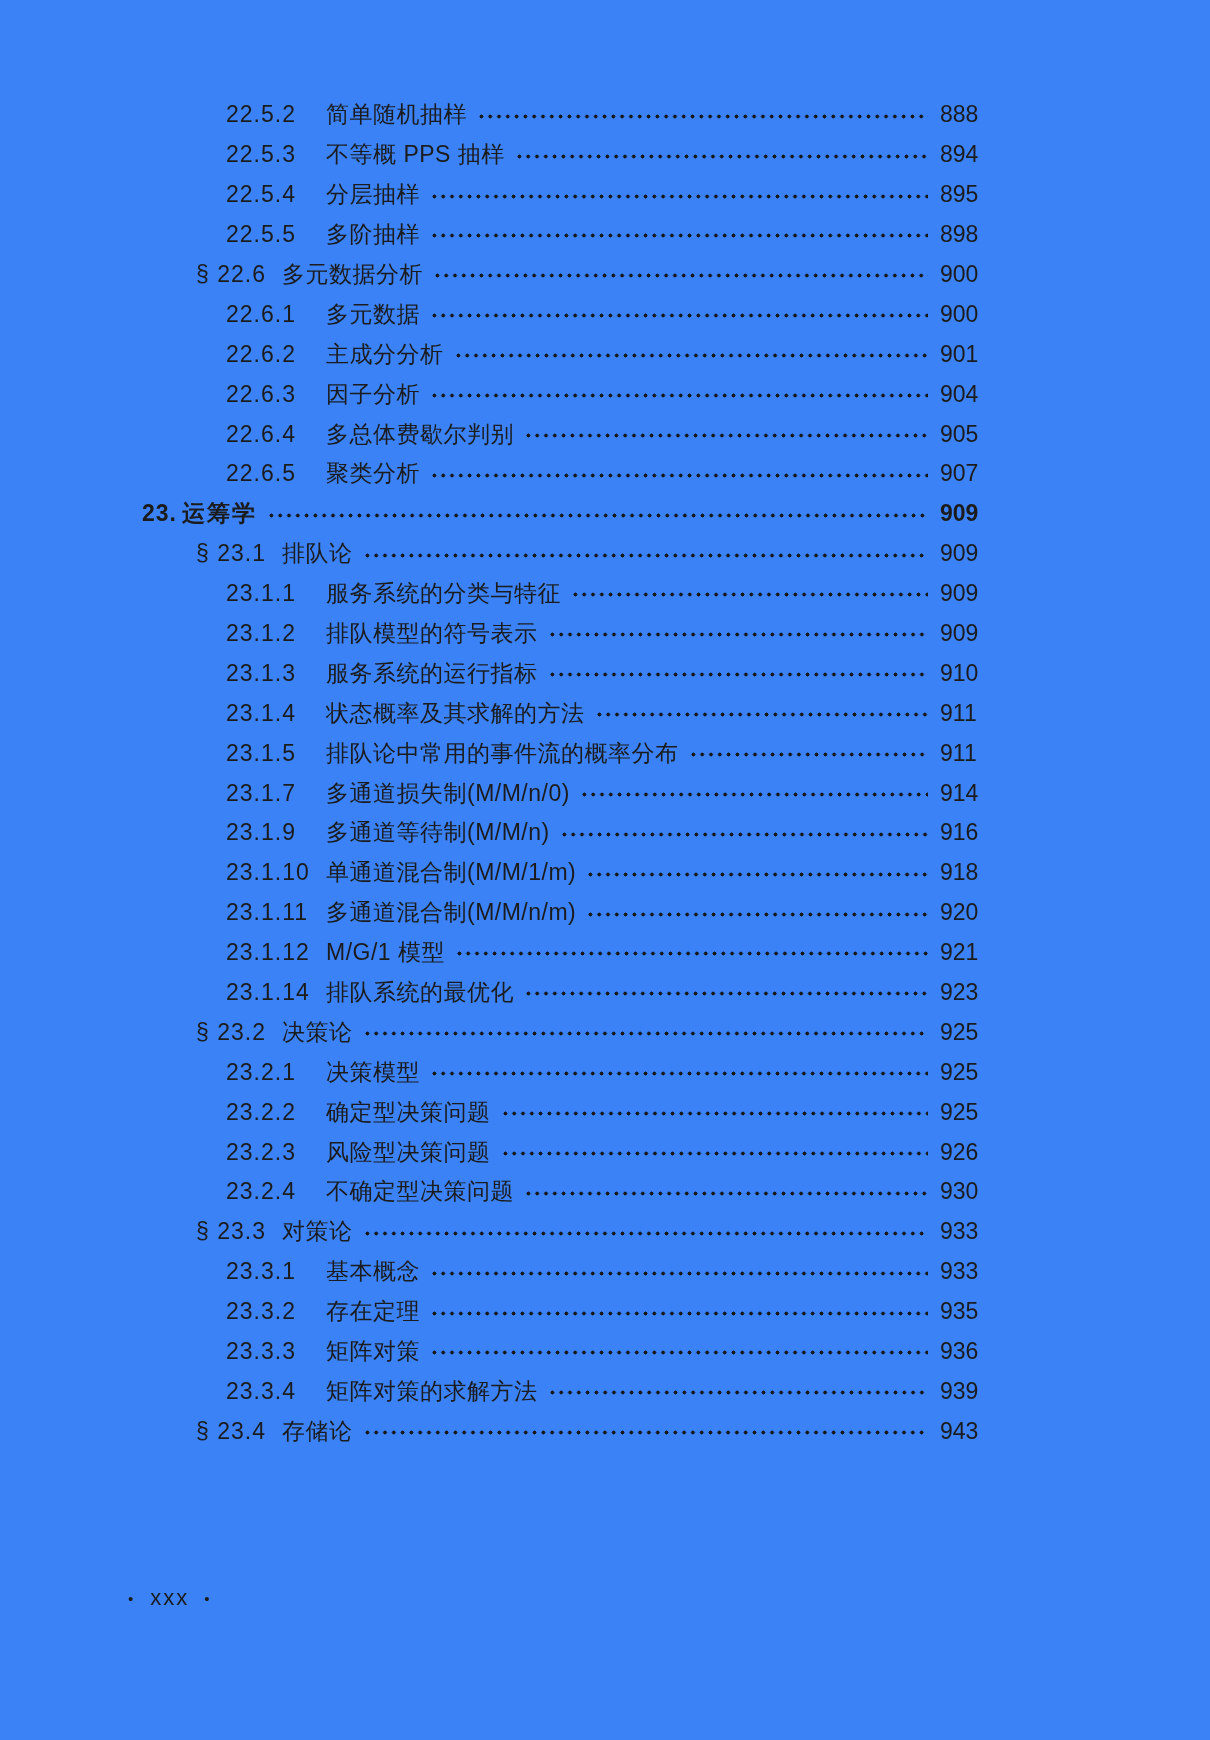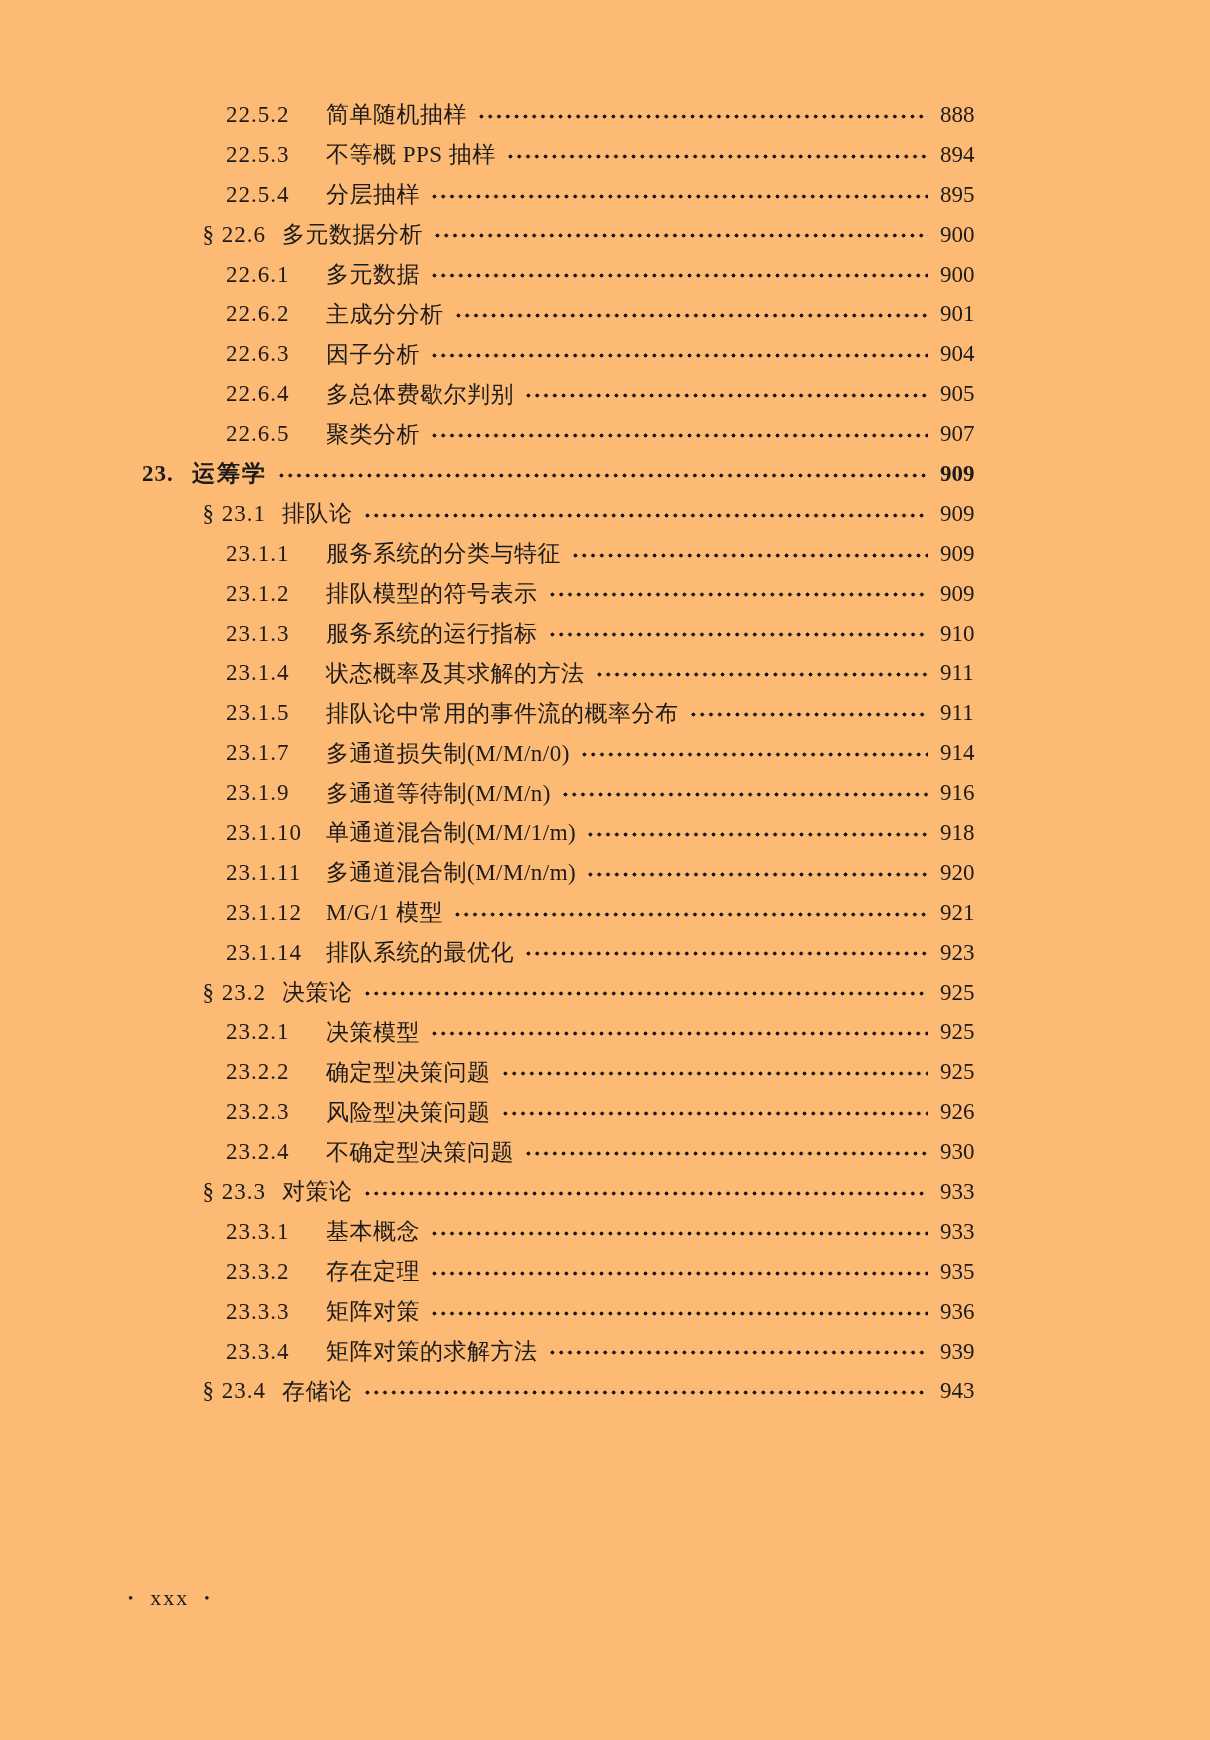--- a/index.html
+++ b/index.html
@@ -4,22 +4,22 @@
 <style>
   html, body {
     margin: 0;
     padding: 0;
     background: #e8e8e8;
   }
   #page {
     position: relative;
     width: 1210px;
     height: 1740px;
-    background: #fdba74;
-    font-family: Liberation Serif, serif;
+    background: #3b82f6;
+    font-family: Liberation Sans, sans-serif;
     color: #1b1b1b;
     overflow: hidden;
   }
   #toc {
     position: absolute;
     left: 130px;
     top: 95px;
     width: 862px;
   }
   .row {
@@ -47,21 +47,21 @@
     background-repeat: repeat-x;
     background-position: left 54%;
   }
   .row .page {
     flex: 0 0 52px;
     text-align: left;
     font-size: 23px;
   }
   
   .level-chapter    { padding-left: 12px;  font-weight: bold; }
-  .level-chapter .num   { min-width: 36px; margin-right: 14px; }
+  .level-chapter .num   { min-width: 36px; margin-right: 4px; }
   .level-chapter .title { letter-spacing: 2px; }
   .level-section    { padding-left: 50px; }
   .level-section .num   { min-width: 86px; text-align: right; }
   .level-subsection { padding-left: 96px; }
   .level-subsection .num { min-width: 84px; }
   #footer {
     position: absolute;
     left: 128px;
     top: 1585px;
     display: flex;
@@ -92,20 +92,26 @@
         <span class="title">不等概 PPS 抽样</span>
         <span class="leader"></span>
         <span class="page">894</span>
       </div>
       <div class="row level-subsection">
         <span class="num">22.5.4</span>
         <span class="title">分层抽样</span>
         <span class="leader"></span>
         <span class="page">895</span>
       </div>
+      <div class="row level-subsection">
+        <span class="num">22.5.5</span>
+        <span class="title">多阶抽样</span>
+        <span class="leader"></span>
+        <span class="page">898</span>
+      </div>
       <div class="row level-section">
         <span class="num">§ 22.6</span>
         <span class="title">多元数据分析</span>
         <span class="leader"></span>
         <span class="page">900</span>
       </div>
       <div class="row level-subsection">
         <span class="num">22.6.1</span>
         <span class="title">多元数据</span>
         <span class="leader"></span>

